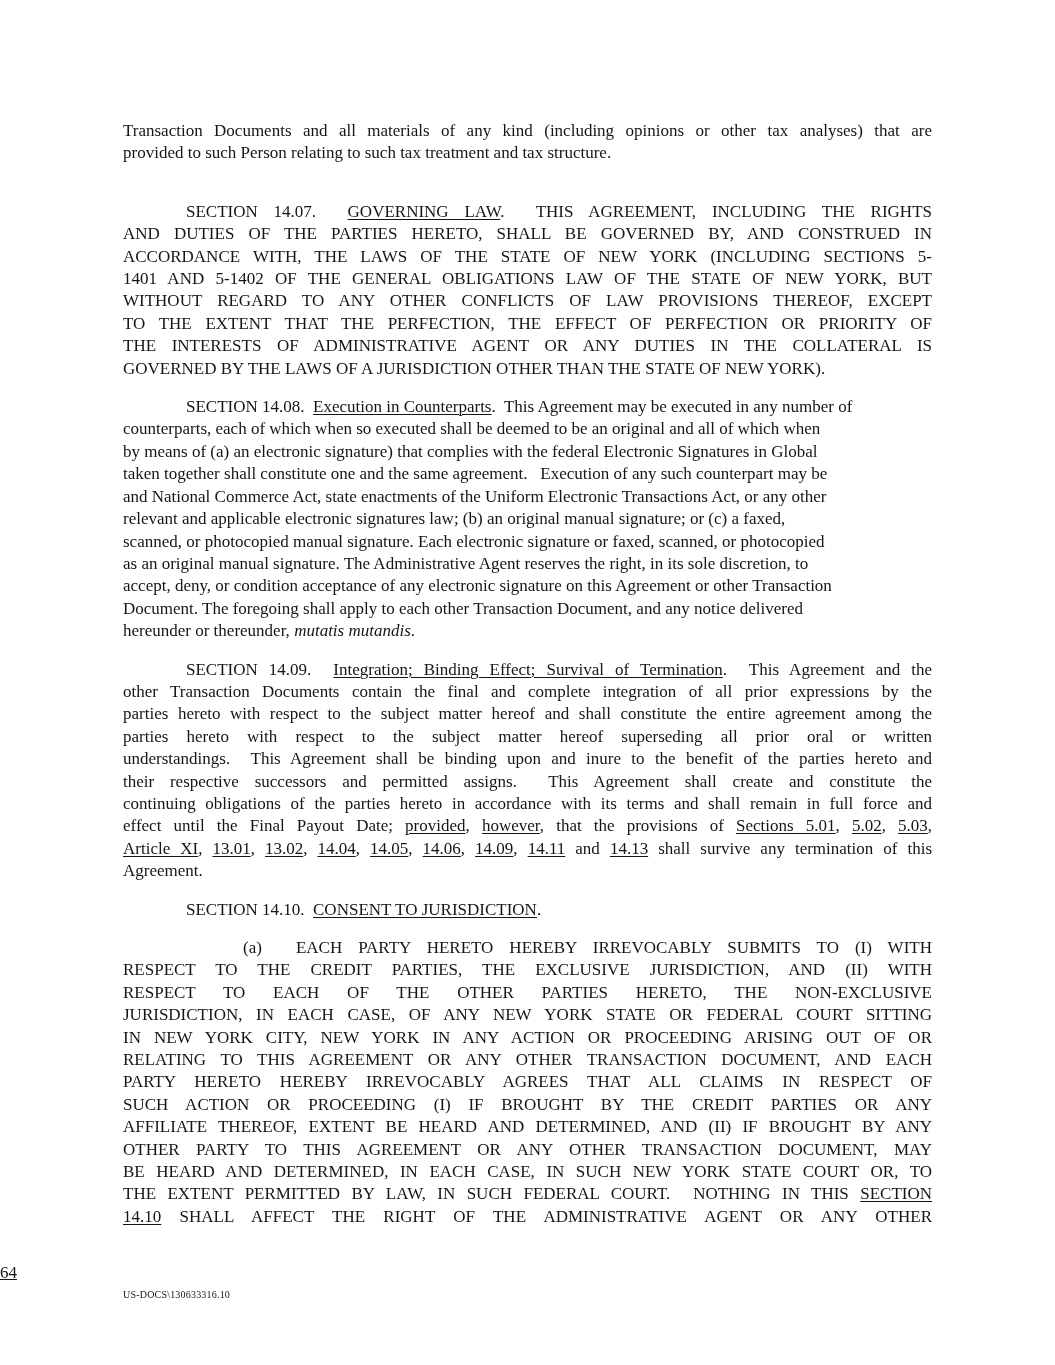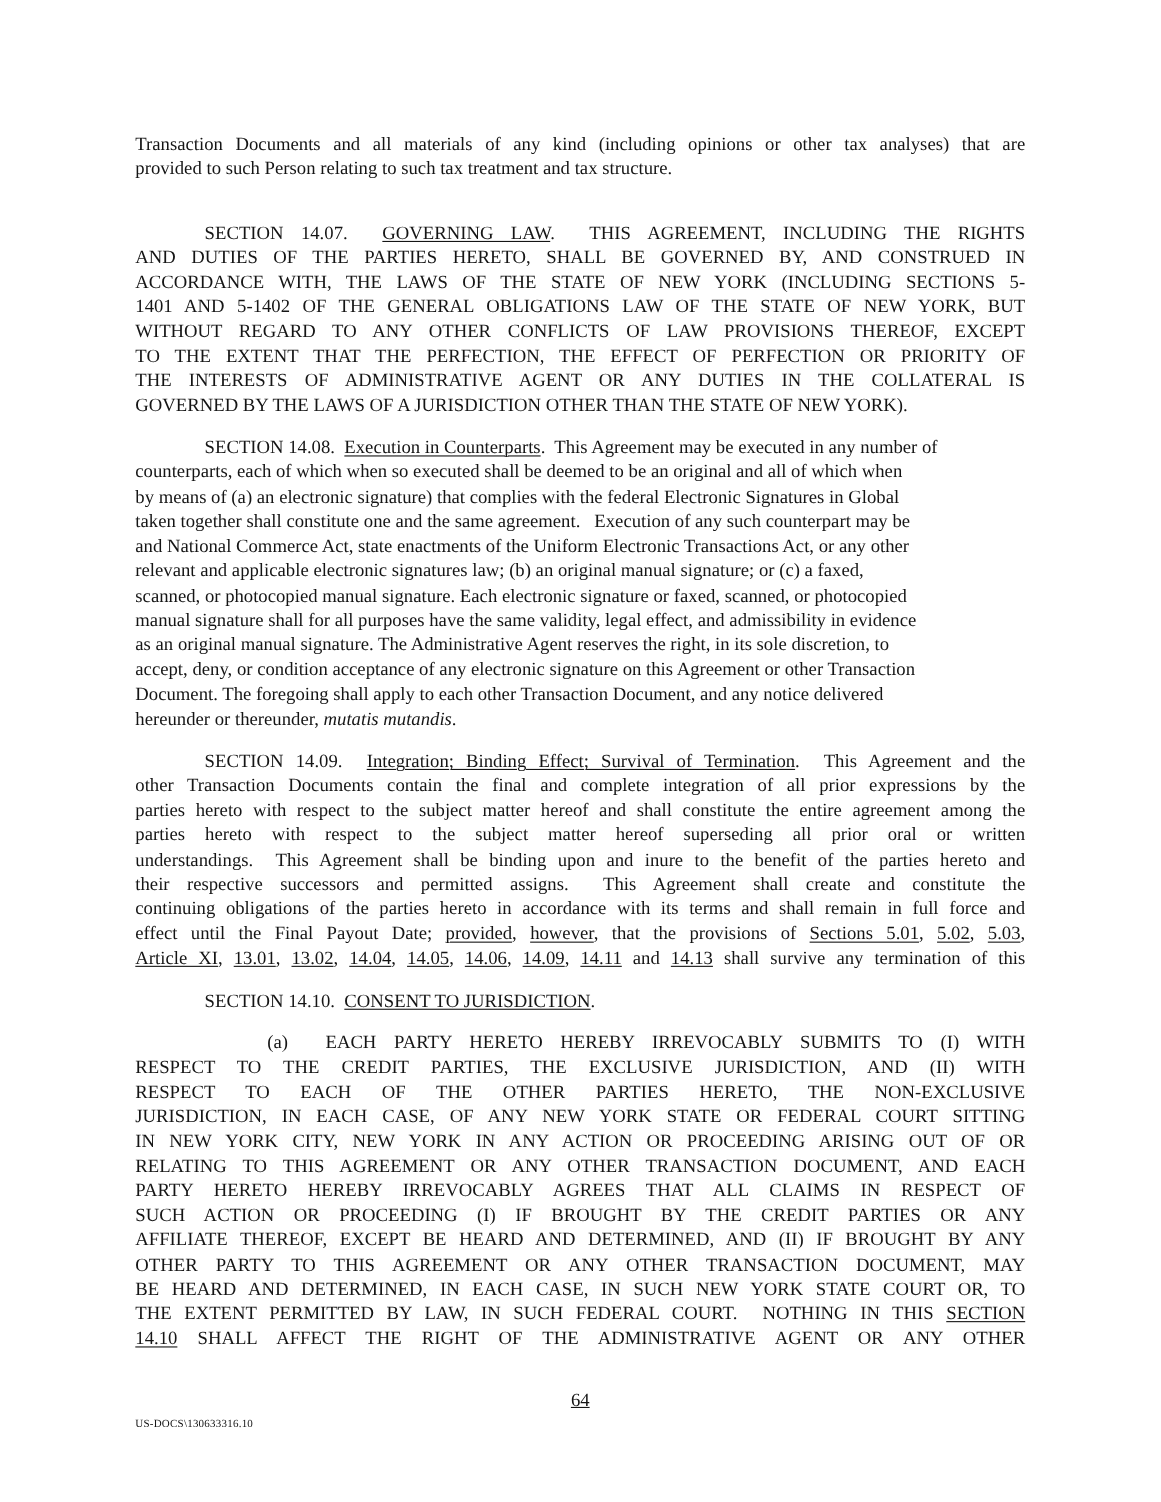--- a/index.html
+++ b/index.html
@@ -33,21 +33,20 @@
     text-underline-offset: 2px;
     text-decoration-thickness: 1px;
   }
   .i { font-style: italic; }
   .spacer { display: inline-block; height: 1px; }
   .pagenum {
     position: absolute;
     top: 1262px;
     left: 0;
     width: 100%;
-    text-align: center;
     font-size: 17px;
     text-decoration: underline;
   }
   .docid {
     position: absolute;
     top: 1284px;
     left: 123px;
     font-size: 10px;
     letter-spacing: 0.2px;
   }
@@ -72,50 +71,50 @@
         <div class="line"><span>GOVERNED BY THE LAWS OF A JURISDICTION OTHER THAN THE STATE OF NEW YORK).</span></div>
       </div>
       <div class="para leftalign">
         <div class="line" style="padding-left: 63px;"><span>SECTION 14.08.&nbsp; </span><span class="u">Execution in Counterparts</span><span>.&nbsp; This Agreement may be executed in any number of</span></div>
         <div class="line"><span>counterparts, each of which when so executed shall be deemed to be an original and all of which when</span></div>
         <div class="line"><span>by means of (a) an electronic signature) that complies with the federal Electronic Signatures in Global</span></div>
         <div class="line"><span>taken together shall constitute one and the same agreement.&nbsp;&nbsp; Execution of any such counterpart may be</span></div>
         <div class="line"><span>and National Commerce Act, state enactments of the Uniform Electronic Transactions Act, or any other</span></div>
         <div class="line"><span>relevant and applicable electronic signatures law; (b) an original manual signature; or (c) a faxed,</span></div>
         <div class="line"><span>scanned, or photocopied manual signature. Each electronic signature or faxed, scanned, or photocopied</span></div>
-        <div class="line"><span>manual signature shall for all purposes have the same validity, legal effect, and admissibility in evidence</span></div>
         <div class="line"><span>as an original manual signature. The Administrative Agent reserves the right, in its sole discretion, to</span></div>
         <div class="line"><span>accept, deny, or condition acceptance of any electronic signature on this Agreement or other Transaction</span></div>
         <div class="line"><span>Document. The foregoing shall apply to each other Transaction Document, and any notice delivered</span></div>
         <div class="line"><span>hereunder or thereunder, </span><span class="i">mutatis mutandis</span><span>.</span></div>
       </div>
       <div class="para justify">
         <div class="line jfull" style="padding-left: 63px;"><span>SECTION 14.09.&nbsp; </span><span class="u">Integration; Binding Effect; Survival of Termination</span><span>.&nbsp; This Agreement and the</span></div>
         <div class="line jfull"><span>other Transaction Documents contain the final and complete integration of all prior expressions by the</span></div>
         <div class="line jfull"><span>parties hereto with respect to the subject matter hereof and shall constitute the entire agreement among the</span></div>
         <div class="line jfull"><span>parties hereto with respect to the subject matter hereof superseding all prior oral or written</span></div>
         <div class="line jfull"><span>understandings.&nbsp; This Agreement shall be binding upon and inure to the benefit of the parties hereto and</span></div>
         <div class="line jfull"><span>their respective successors and permitted assigns.&nbsp; This Agreement shall create and constitute the</span></div>
         <div class="line jfull"><span>continuing obligations of the parties hereto in accordance with its terms and shall remain in full force and</span></div>
         <div class="line jfull"><span>effect until the Final Payout Date; </span><span class="u">provided</span><span>, </span><span class="u">however</span><span>, that the provisions of </span><span class="u">Sections 5.01</span><span>, </span><span class="u">5.02</span><span>, </span><span class="u">5.03</span><span>,</span></div>
         <div class="line jfull"><span class="u">Article XI</span><span>, </span><span class="u">13.01</span><span>, </span><span class="u">13.02</span><span>, </span><span class="u">14.04</span><span>, </span><span class="u">14.05</span><span>, </span><span class="u">14.06</span><span>, </span><span class="u">14.09</span><span>, </span><span class="u">14.11</span><span> and </span><span class="u">14.13</span><span> shall survive any termination of this</span></div>
+        <div class="line"><span>Agreement.</span></div>
       </div>
       <div class="para leftalign">
         <div class="line" style="padding-left: 63px;"><span>SECTION 14.10.&nbsp; </span><span class="u">CONSENT TO JURISDICTION</span><span>.</span></div>
       </div>
       <div class="para justify">
         <div class="line jfull" style="padding-left: 120px;"><span>(a)</span><span class="spacer" style="width: 34px;"></span><span>EACH PARTY HERETO HEREBY IRREVOCABLY SUBMITS TO (I) WITH</span></div>
         <div class="line jfull"><span>RESPECT TO THE CREDIT PARTIES, THE EXCLUSIVE JURISDICTION, AND (II) WITH</span></div>
         <div class="line jfull"><span>RESPECT TO EACH OF THE OTHER PARTIES HERETO, THE NON-EXCLUSIVE</span></div>
         <div class="line jfull"><span>JURISDICTION, IN EACH CASE, OF ANY NEW YORK STATE OR FEDERAL COURT SITTING</span></div>
         <div class="line jfull"><span>IN NEW YORK CITY, NEW YORK IN ANY ACTION OR PROCEEDING ARISING OUT OF OR</span></div>
         <div class="line jfull"><span>RELATING TO THIS AGREEMENT OR ANY OTHER TRANSACTION DOCUMENT, AND EACH</span></div>
         <div class="line jfull"><span>PARTY HERETO HEREBY IRREVOCABLY AGREES THAT ALL CLAIMS IN RESPECT OF</span></div>
         <div class="line jfull"><span>SUCH ACTION OR PROCEEDING (I) IF BROUGHT BY THE CREDIT PARTIES OR ANY</span></div>
-        <div class="line jfull"><span>AFFILIATE THEREOF, EXCEPT BE HEARD AND DETERMINED, AND (II) IF BROUGHT BY ANY</span></div>
+        <div class="line jfull"><span>AFFILIATE THEREOF, EXTENT BE HEARD AND DETERMINED, AND (II) IF BROUGHT BY ANY</span></div>
         <div class="line jfull"><span>OTHER PARTY TO THIS AGREEMENT OR ANY OTHER TRANSACTION DOCUMENT, MAY</span></div>
         <div class="line jfull"><span>BE HEARD AND DETERMINED, IN EACH CASE, IN SUCH NEW YORK STATE COURT OR, TO</span></div>
         <div class="line jfull"><span>THE EXTENT PERMITTED BY LAW, IN SUCH FEDERAL COURT.&nbsp; NOTHING IN THIS </span><span class="u">SECTION</span></div>
         <div class="line jfull"><span class="u">14.10</span><span> SHALL AFFECT THE RIGHT OF THE ADMINISTRATIVE AGENT OR ANY OTHER</span></div>
       </div>
     </div>
   <div class="pagenum">64</div>
   <div class="docid">US-DOCS\130633316.10</div>
 </div>
 

